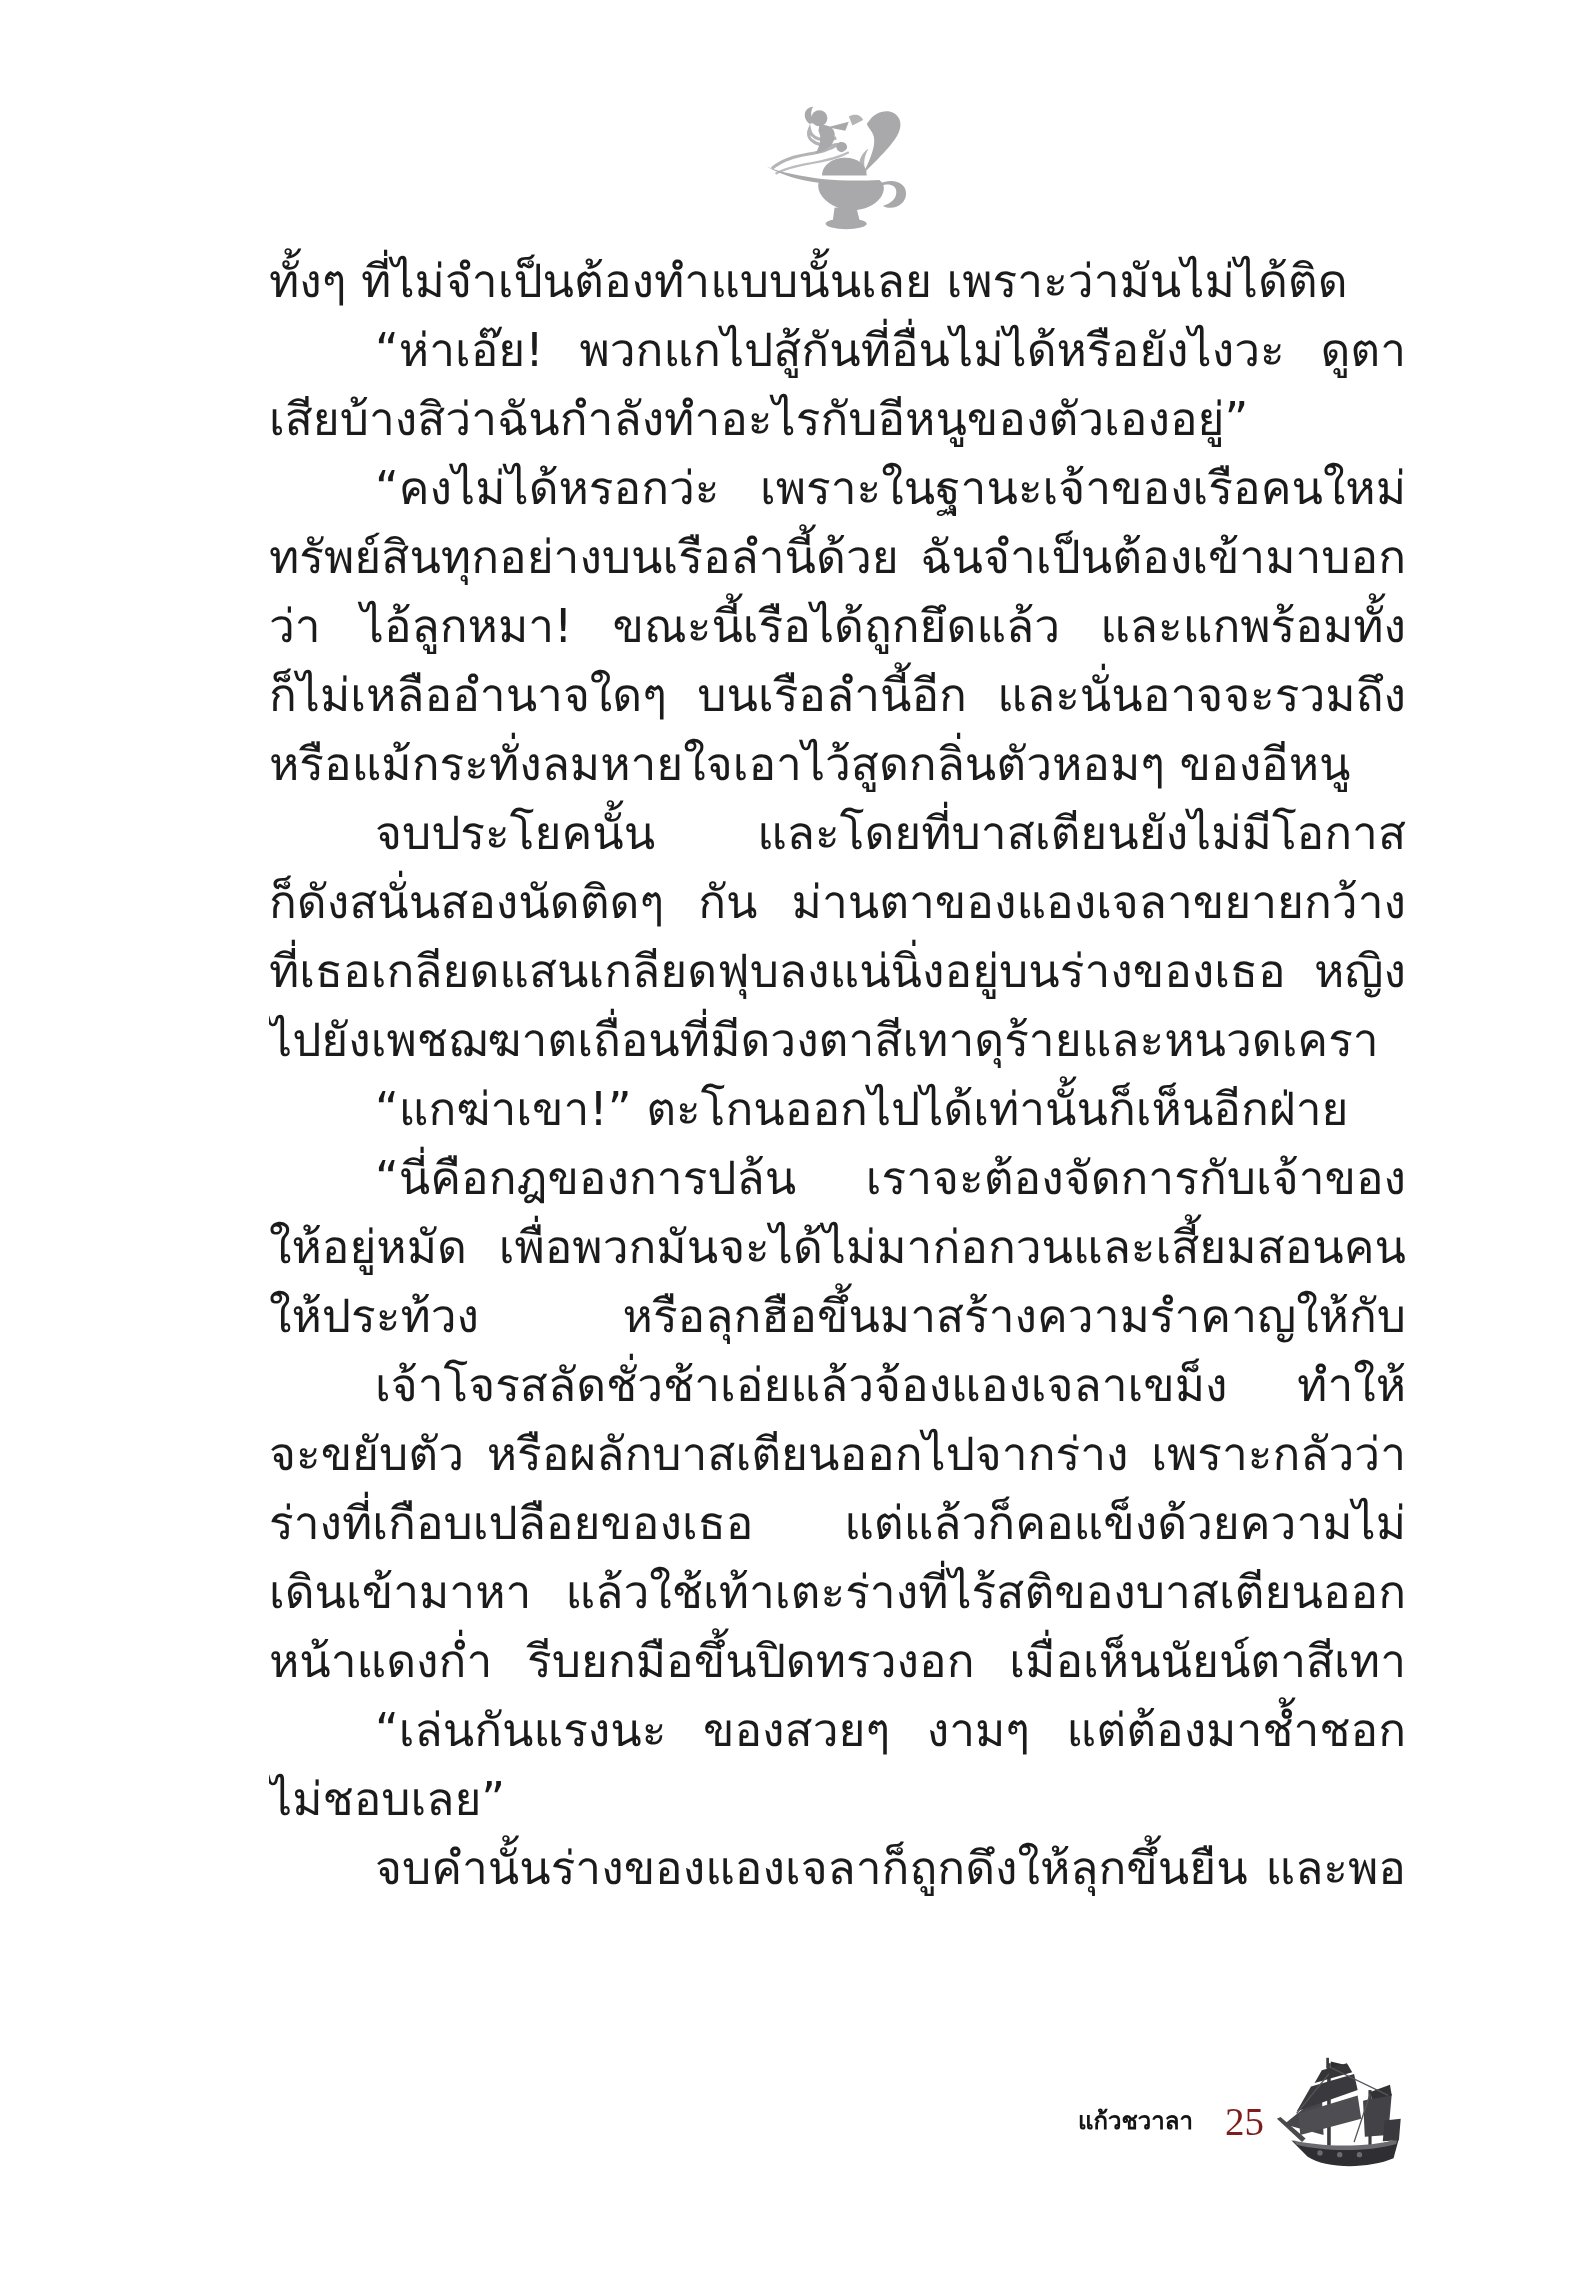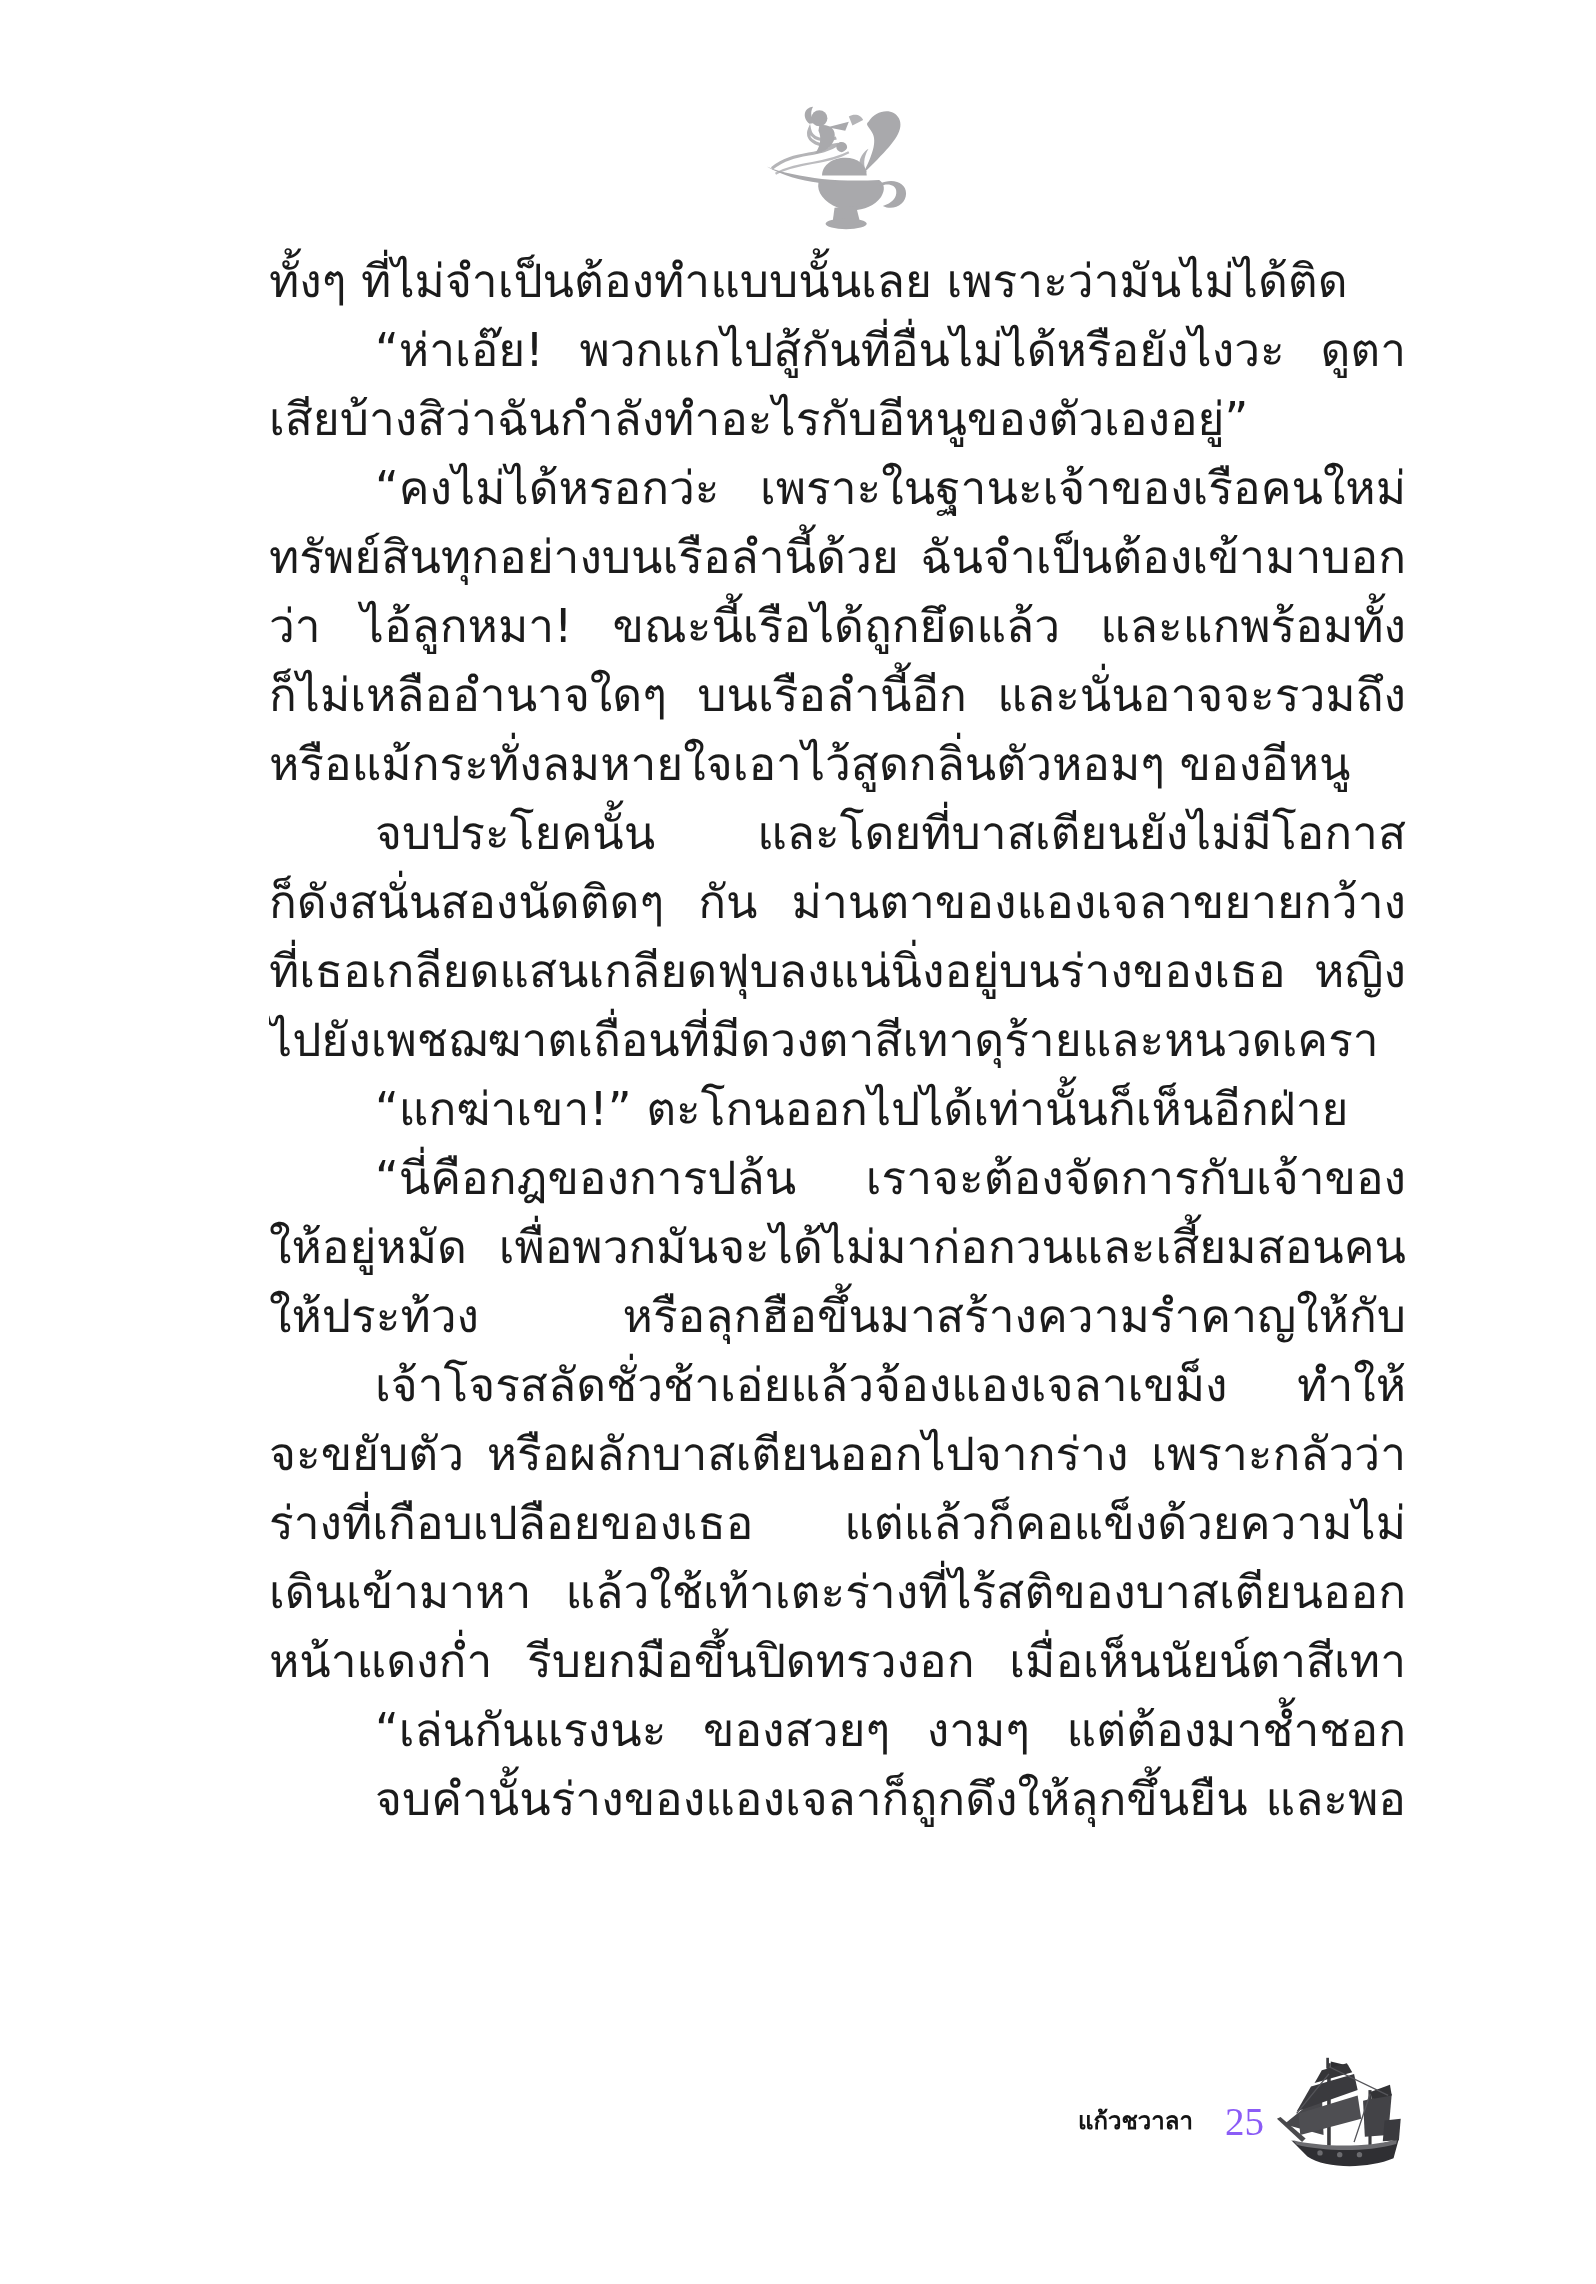--- a/index.html
+++ b/index.html
@@ -33,21 +33,21 @@
   
   .footer-title{
     position:absolute;left:931px;top:2101px;width:262px;
     text-align:right;
     font-family:"DejaVu Sans", sans-serif;
     font-weight:700;font-size:24px;color:#141414;
   }
   .footer-page-number{
     position:absolute;left:1225px;top:2099px;
     font-family:"Liberation Serif", serif;
-    font-size:39px;color:#8b5cf6;
+    font-size:39px;color:#7f1d1d;
   }
   .ship{
     position:absolute;left:1275px;top:2056px;width:142px;height:122px;
   }
 </style>
 </head>
 <body>
 
 <div class="page">
 
@@ -99,20 +99,21 @@
       <div class="line indent">“แกฆ่าเขา!” ตะโกนออกไปได้เท่านั้นก็เห็นอีกฝ่ายไหวไหล่</div>
       <div class="line indent justify">“นี่คือกฎของการปล้น เราจะต้องจัดการกับเจ้าของเรือและกัปตัน</div>
       <div class="line justify">ให้อยู่หมัด เพื่อพวกมันจะได้ไม่มาก่อกวนและเสี้ยมสอนคนของตัวเอง</div>
       <div class="line justify">ให้ประท้วง หรือลุกฮือขึ้นมาสร้างความรำคาญให้กับเจ้าของเรือคนใหม่อีก!”</div>
       <div class="line indent justify">เจ้าโจรสลัดชั่วช้าเอ่ยแล้วจ้องแองเจลาเขม็ง ทำให้เธอไม่กล้าแม้แต่</div>
       <div class="line justify">จะขยับตัว หรือผลักบาสเตียนออกไปจากร่าง เพราะกลัวว่าอีกฝ่ายจะเห็น</div>
       <div class="line justify">ร่างที่เกือบเปลือยของเธอ แต่แล้วก็คอแข็งด้วยความไม่พอใจ เมื่ออีกฝ่าย</div>
       <div class="line justify">เดินเข้ามาหา แล้วใช้เท้าเตะร่างที่ไร้สติของบาสเตียนออกไป แองเจลา</div>
       <div class="line justify">หน้าแดงก่ำ รีบยกมือขึ้นปิดทรวงอก เมื่อเห็นนัยน์ตาสีเทามองมาอย่าง</div>
       <div class="line indent justify">“เล่นกันแรงนะ ของสวยๆ งามๆ แต่ต้องมาช้ำชอกแบบนี้ ฉัน</div>
+      <div class="line">ไม่ชอบเลย”</div>
       <div class="line indent justify">จบคำนั้นร่างของแองเจลาก็ถูกดึงให้ลุกขึ้นยืน และพอเผชิญหน้ากัน</div>
     </div>
 
   <div class="footer-title">แก้วชวาลา</div>
   <div class="footer-page-number">25</div>
 
   <div class="ship">
     <svg width="142" height="122" viewBox="0 0 158 136" xmlns="http://www.w3.org/2000/svg">
 
       <path d="M30,96 L2,70 L6,68 L34,92 Z" fill="#4a4a4d"></path>

